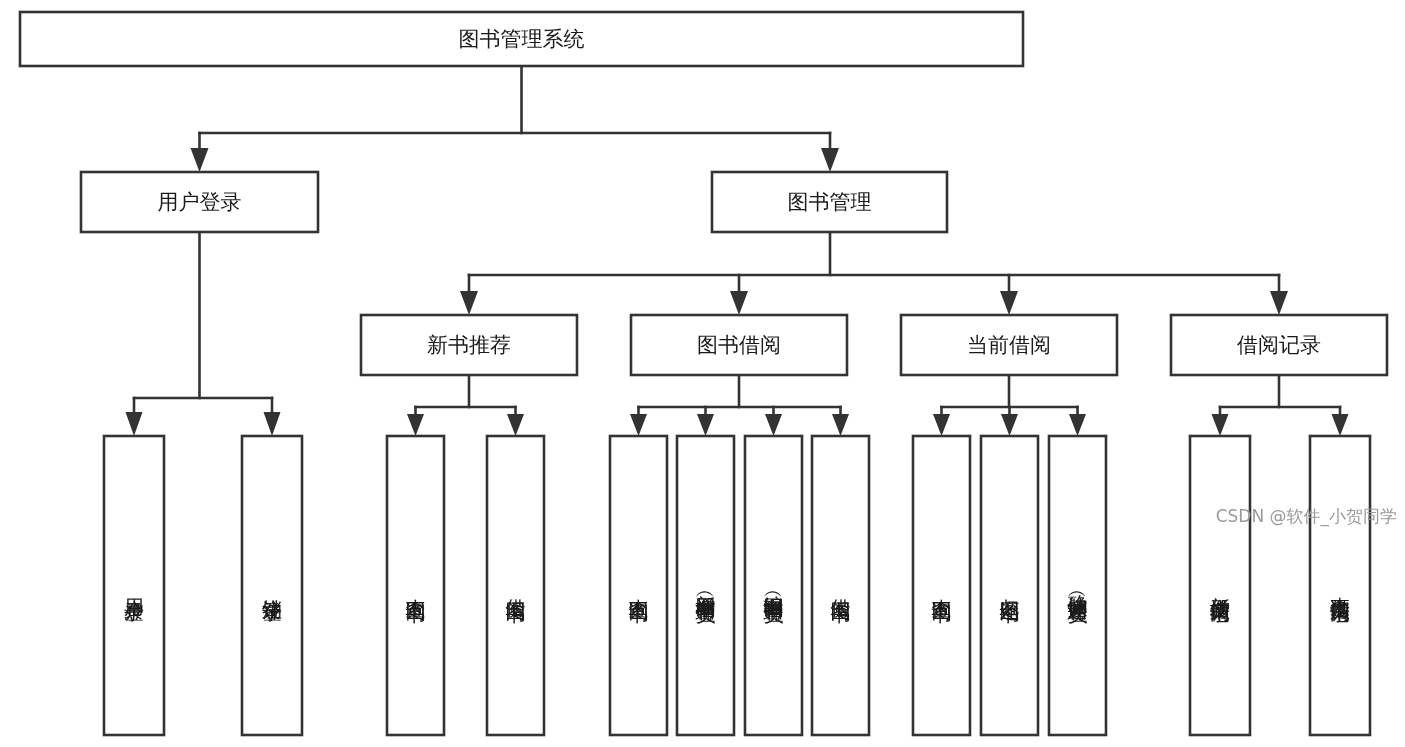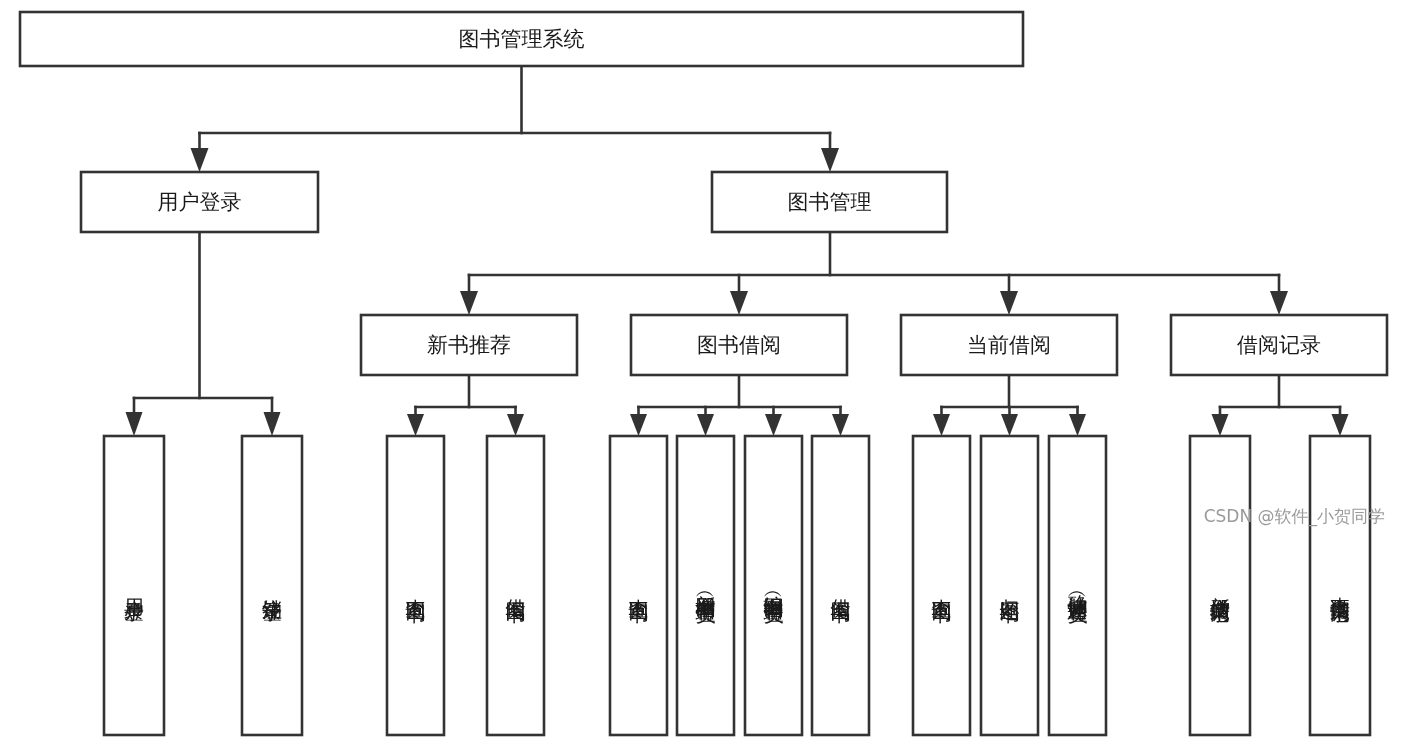--- a/index.html
+++ b/index.html
@@ -59,21 +59,21 @@
     letter-spacing: 1.5px;
     display: flex;
     align-items: center;
     justify-content: center;
     text-align: center;
     white-space: nowrap;
     pointer-events: none;
   }
   .watermark {
     position: absolute;
-    right: 20px;
+    right: 8px;
     bottom: 4px;
     font-family: "DejaVu Sans", "Liberation Sans", sans-serif;
     font-size: 17px;
     color: #9a9a9a;
     white-space: nowrap;
   }
 </style>
 </head>
 <body>
 

